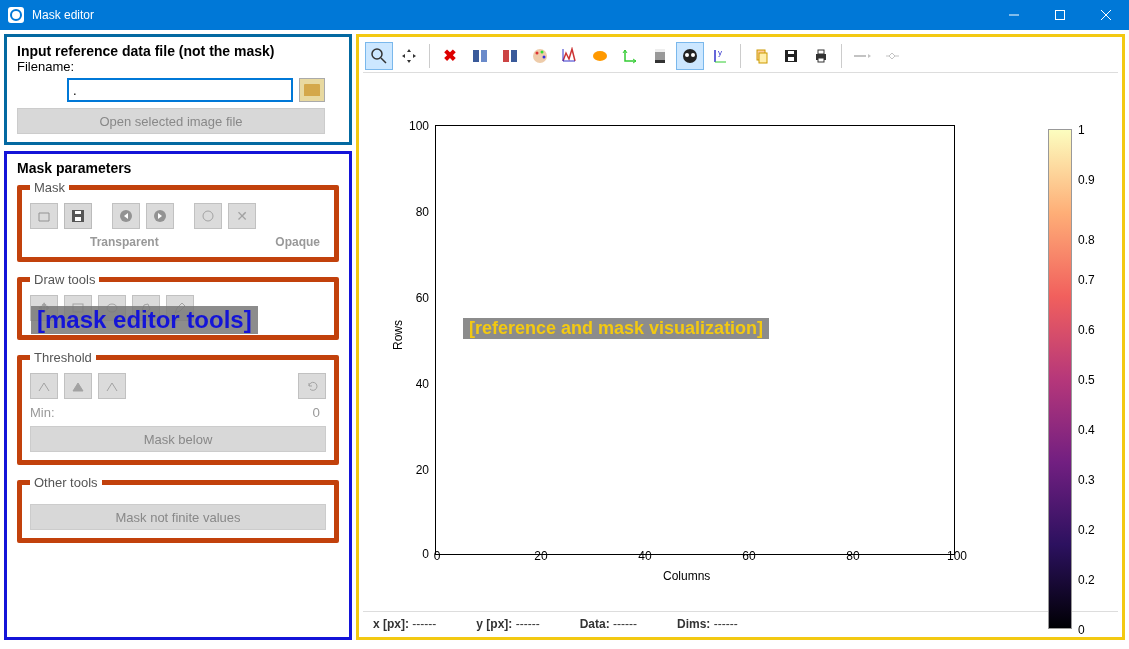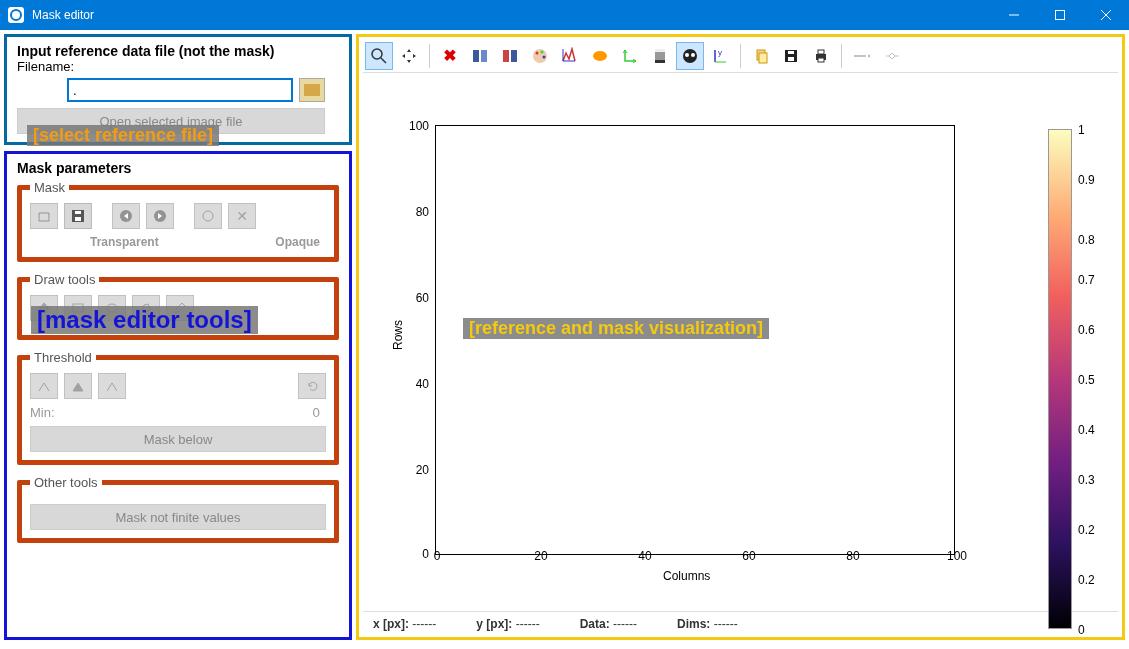--- a/index.html
+++ b/index.html
@@ -116,21 +116,20 @@
     <div class="orange-box">
       <div class="ob-title">Input reference data file (not the mask)</div>
       <div class="ob-sub">Filename:</div>
       <div class="file-row">
         <input type="text" value="." style="">
         <div class="browse-btn">
           <span></span>
         </div>
       </div>
       <button class="open-btn">Open selected image file</button>
-      <div class="orange-label">[select reference file]</div>
     </div>
 
     <div class="blue-box">
       <div class="bb-title">Mask parameters</div>
       <div class="blue-label">[mask editor tools]</div>
 
       <fieldset class="group">
         <legend>Mask</legend>
         <div class="icon-row">
           <div class="icon-btn disabled">

